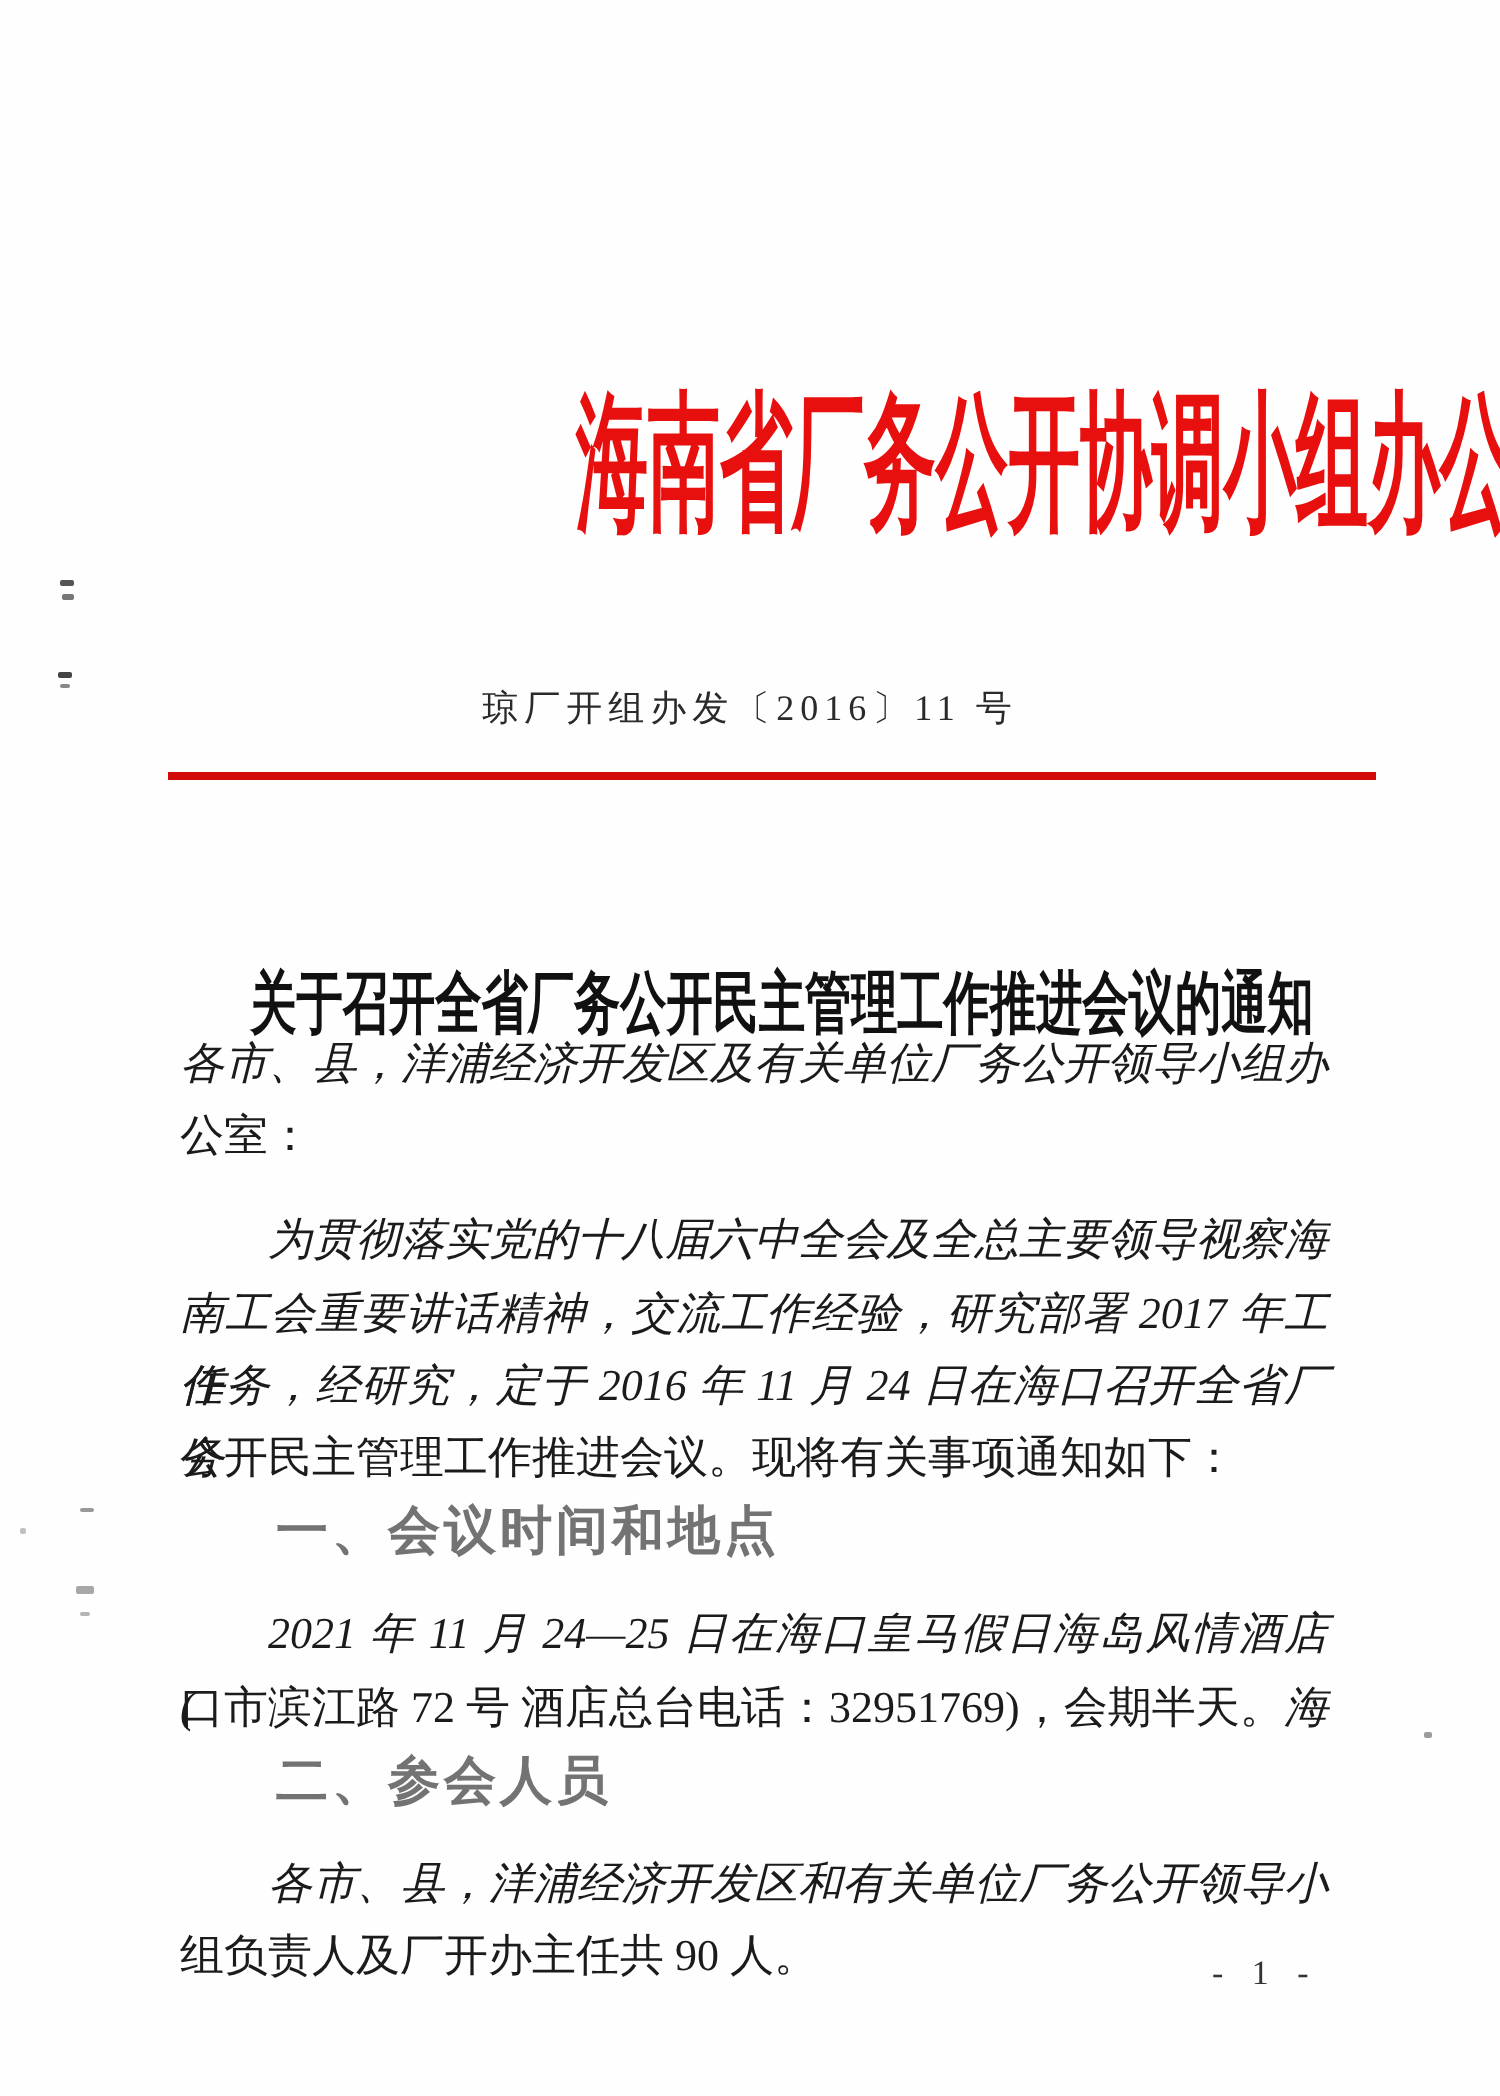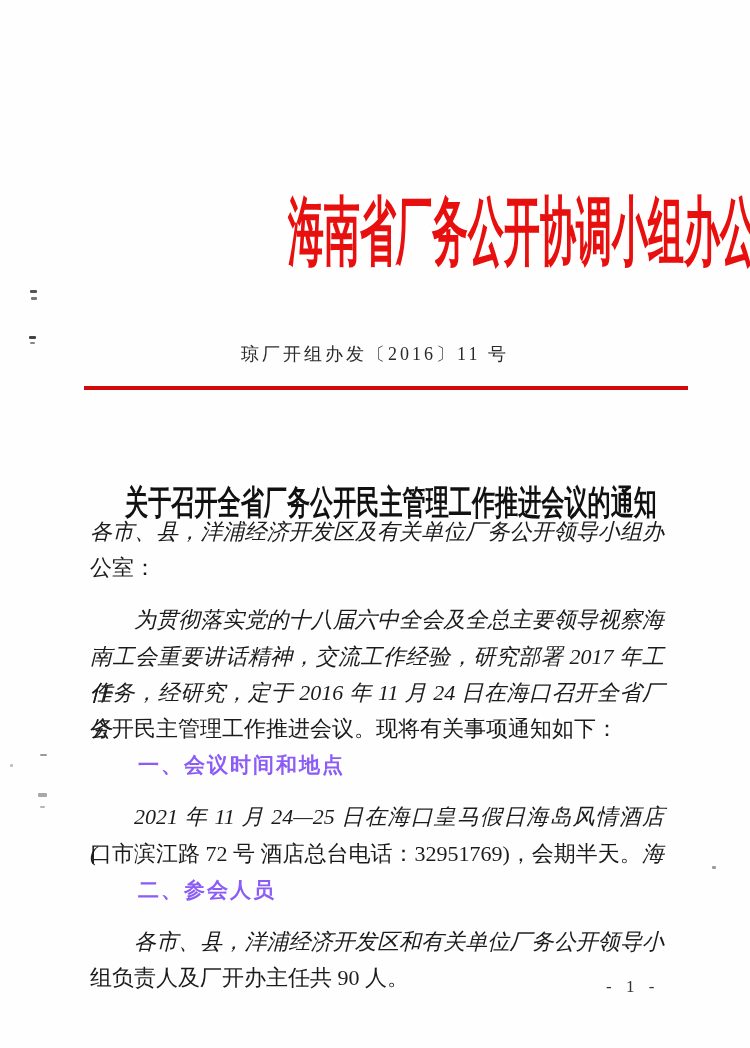--- a/index.html
+++ b/index.html
@@ -49,21 +49,21 @@
   
   .body-text{
     position:absolute;top:514px;left:90px;width:574px;
     font-size:22px;line-height:36.2px;color:#1b1b1b;
   }
   .ln{white-space:nowrap;height:36.2px;overflow:visible;}
   .ln.j{white-space:normal;text-align:justify;text-align-last:justify;font-style:italic;}
   .ln.ind{text-indent:44px;margin-top:16px;}
   .ln.h{
     font-family:Liberation Sans, sans-serif;
-    font-weight:bold;font-size:21px;color:#8b5cf6;
+    font-weight:bold;font-size:26px;color:#737373;
     text-indent:48px;letter-spacing:2px;
   }
   
   .page-number{
     position:absolute;top:977px;left:606px;
     font-size:17px;letter-spacing:5px;color:#333;
     font-family:"Liberation Serif","DejaVu Serif",serif;
   }
   
   .speck{position:absolute;background:#666;border-radius:1px;}

